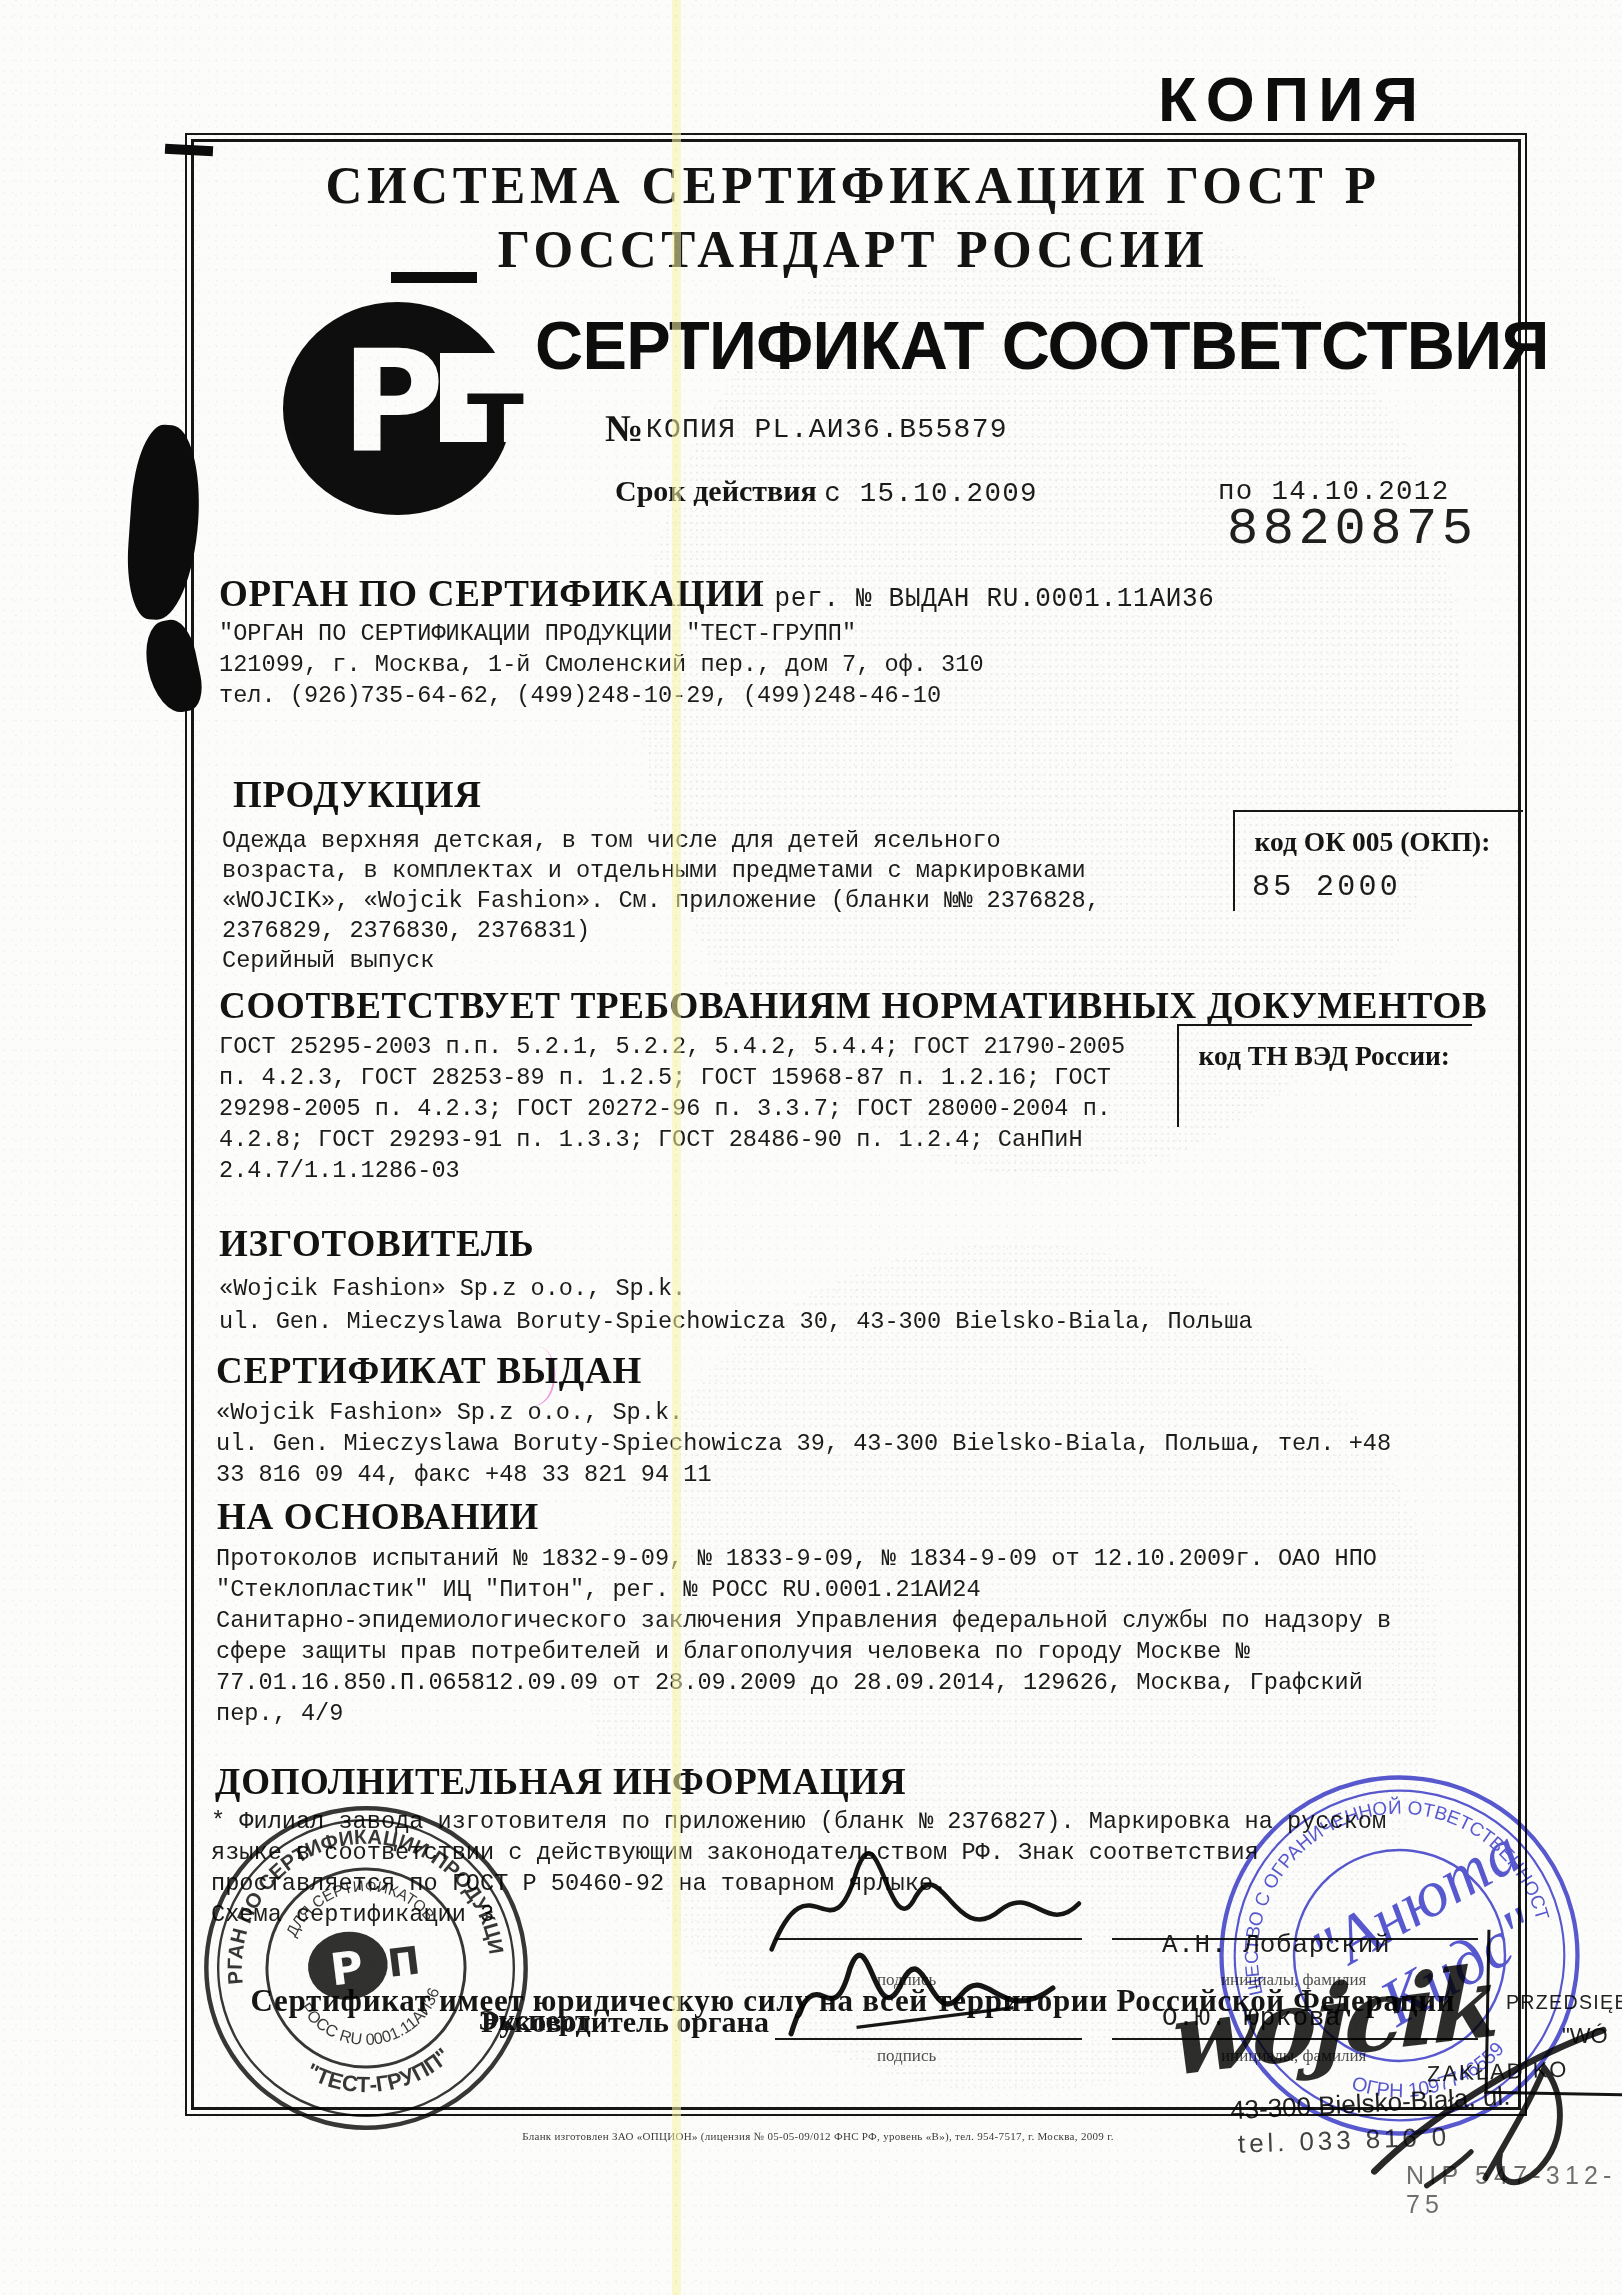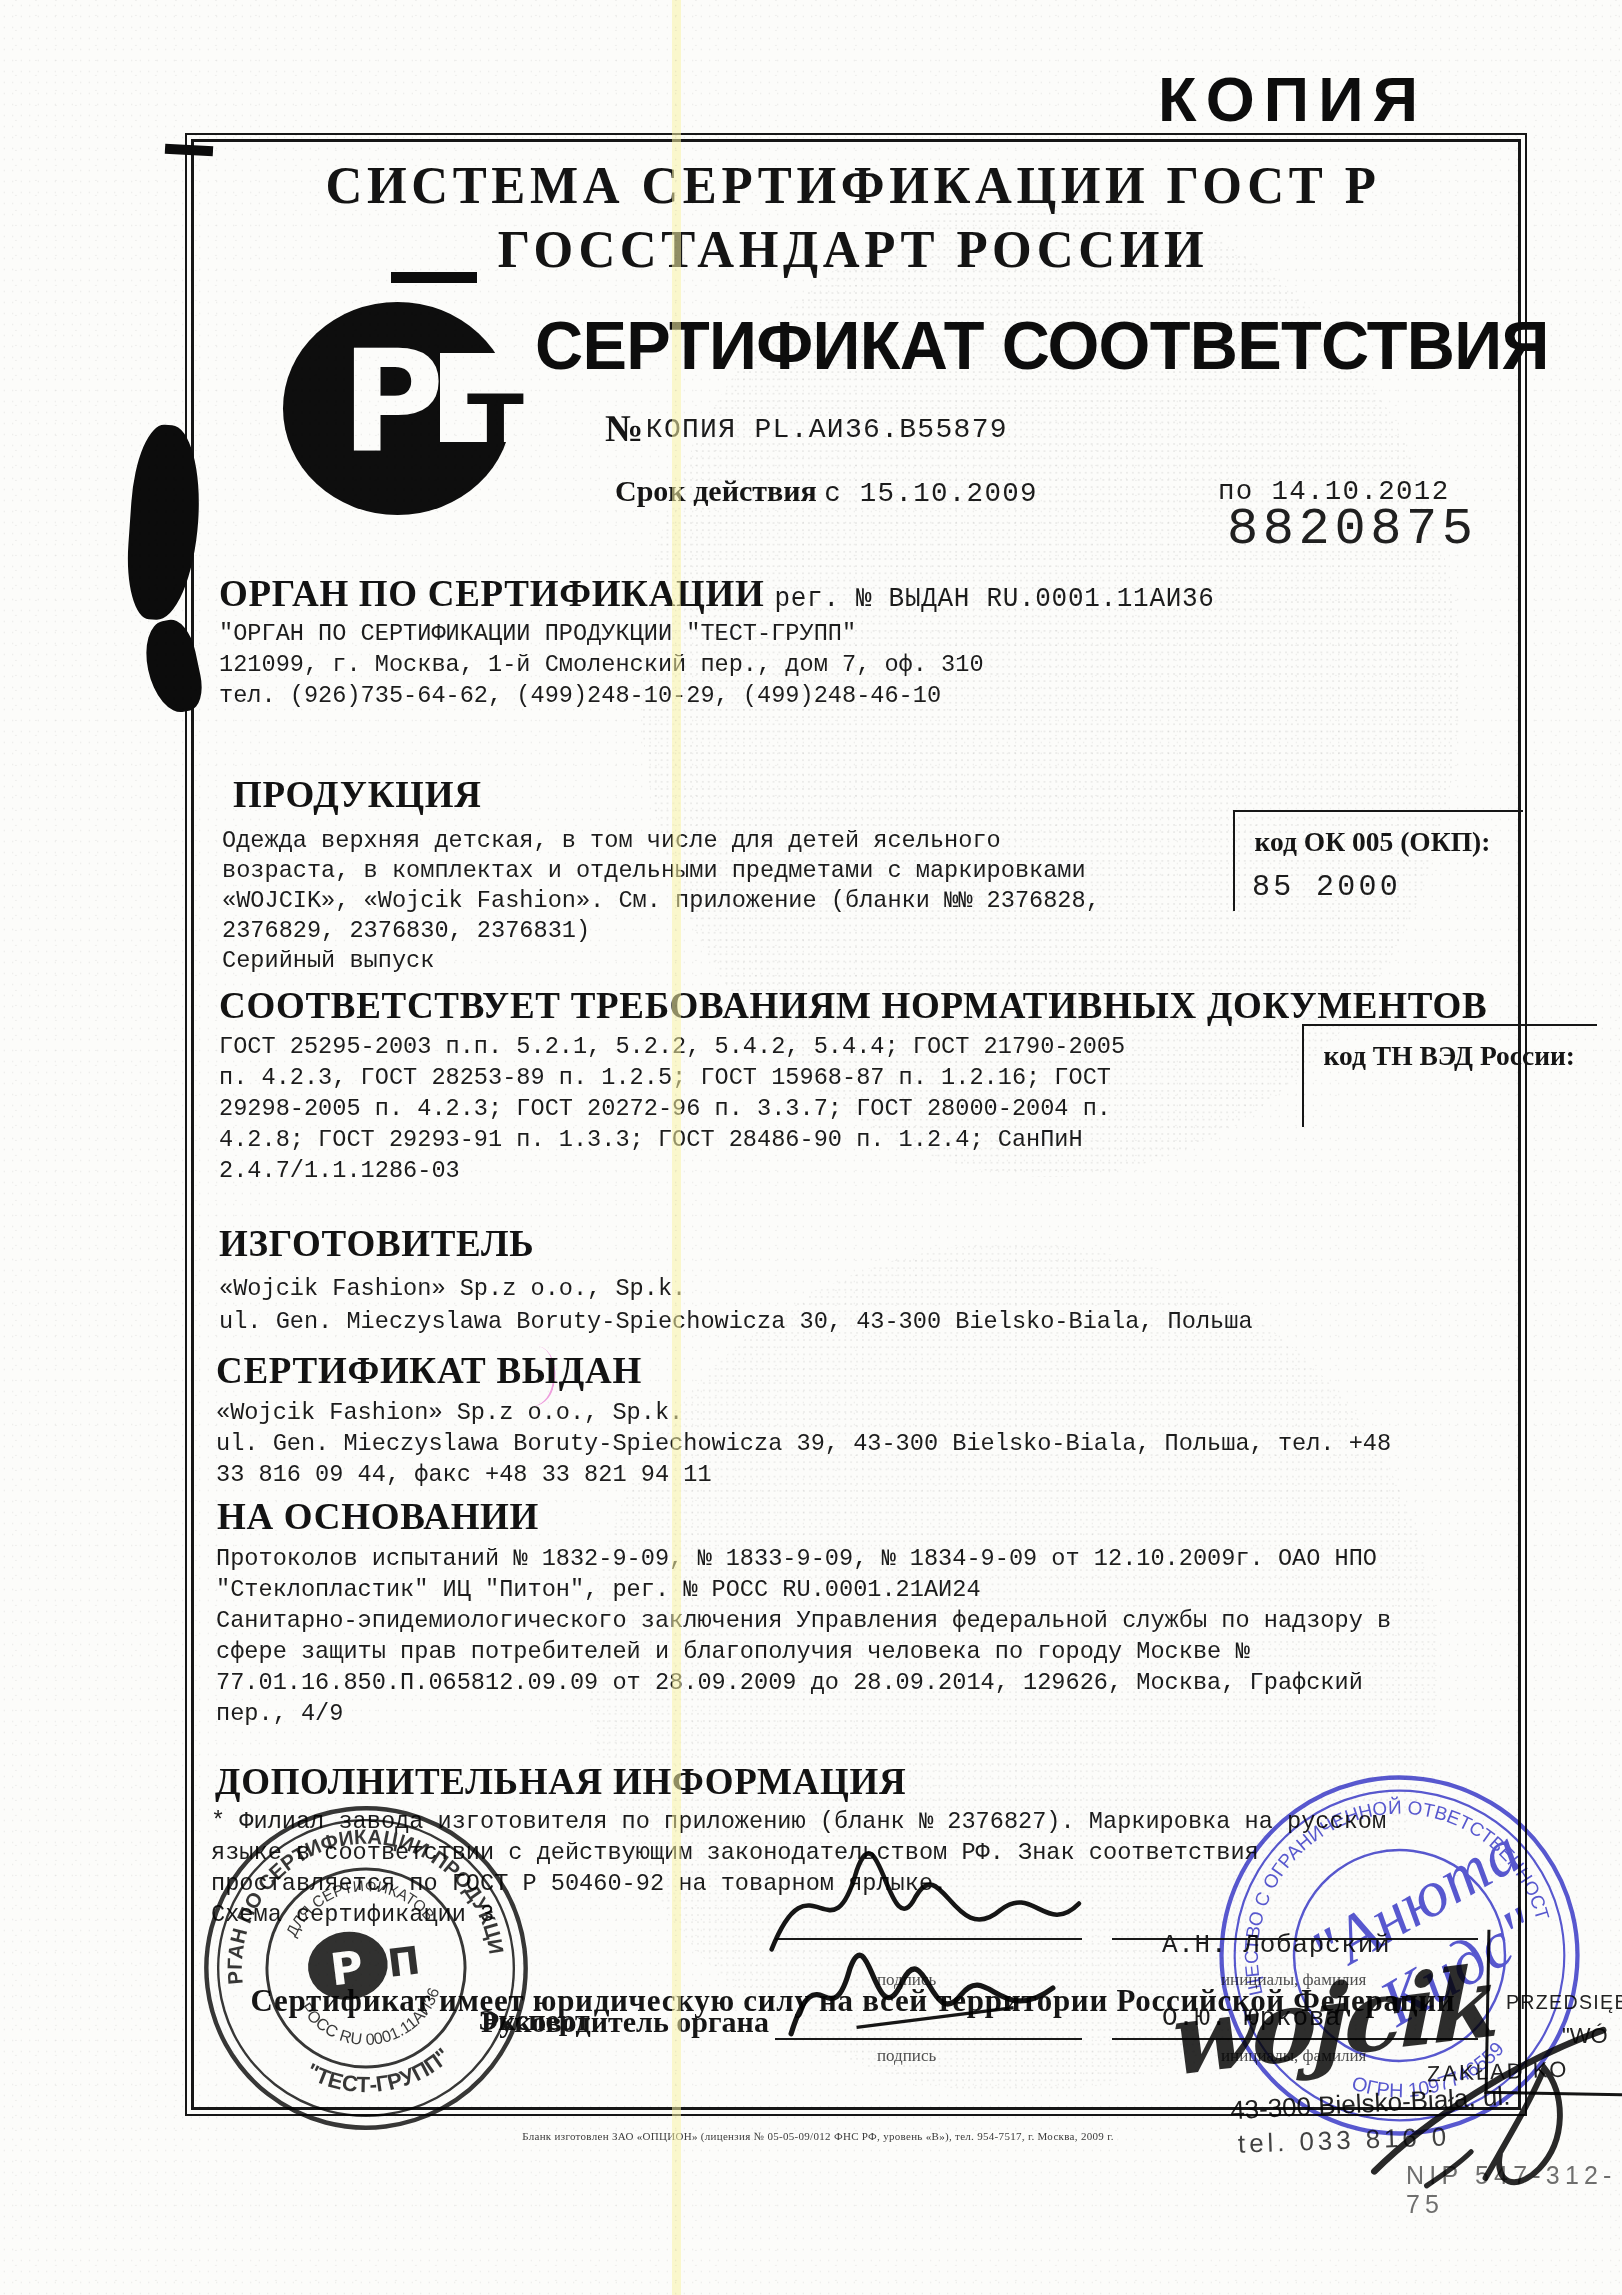--- a/index.html
+++ b/index.html
@@ -163,21 +163,21 @@
   <span class="lbl">код ОК 005 (ОКП):</span>
   <span class="val tw">85 2000</span>
 </div>
 
 <div class="sec-title" style="left:219px;top:984px;">СООТВЕТСТВУЕТ ТРЕБОВАНИЯМ НОРМАТИВНЫХ ДОКУМЕНТОВ</div>
 <div class="lines tw" style="left:219px;top:1031px;line-height:31px;">ГОСТ 25295-2003 п.п. 5.2.1, 5.2.2, 5.4.2, 5.4.4; ГОСТ 21790-2005
 п. 4.2.3, ГОСТ 28253-89 п. 1.2.5; ГОСТ 15968-87 п. 1.2.16; ГОСТ
 29298-2005 п. 4.2.3; ГОСТ 20272-96 п. 3.3.7; ГОСТ 28000-2004 п.
 4.2.8; ГОСТ 29293-91 п. 1.3.3; ГОСТ 28486-90 п. 1.2.4; СанПиН
 2.4.7/1.1.1286-03</div>
-<div class="code-box" style="left:1302px;top:1024px;width:293px;height:101px;">
+<div class="code-box" style="left:1177px;top:1024px;width:293px;height:101px;">
   <span class="lbl">код ТН ВЭД России:</span>
 </div>
 
 <div class="sec-title" style="left:219px;top:1222px;">ИЗГОТОВИТЕЛЬ</div>
 <div class="lines tw" style="left:219px;top:1272px;line-height:33px;">«Wojcik Fashion» Sp.z o.o., Sp.k.
 ul. Gen. Mieczyslawa Boruty-Spiechowicza 30, 43-300 Bielsko-Biala, Польша</div>
 
 <div class="pink-mark"></div>
 <div class="sec-title" style="left:216px;top:1349px;">СЕРТИФИКАТ ВЫДАН</div>
 <div class="lines tw" style="left:216px;top:1397px;line-height:31px;">«Wojcik Fashion» Sp.z o.o., Sp.k.

